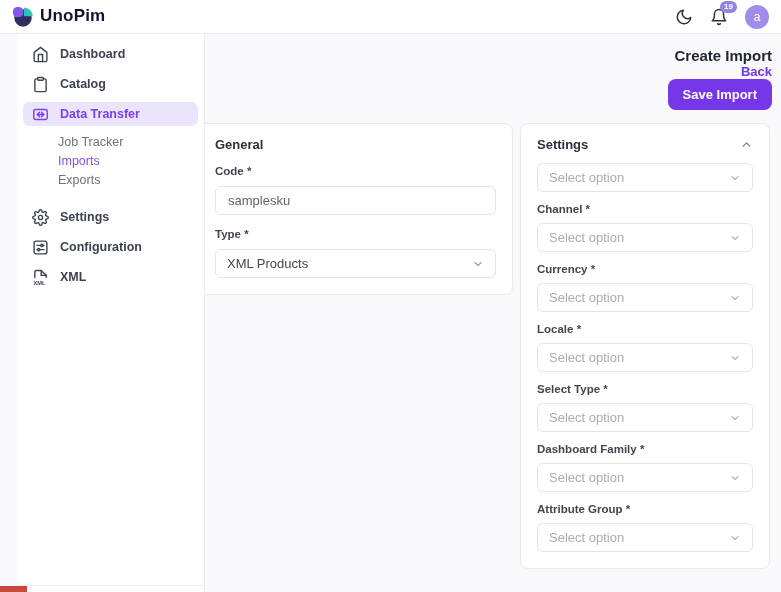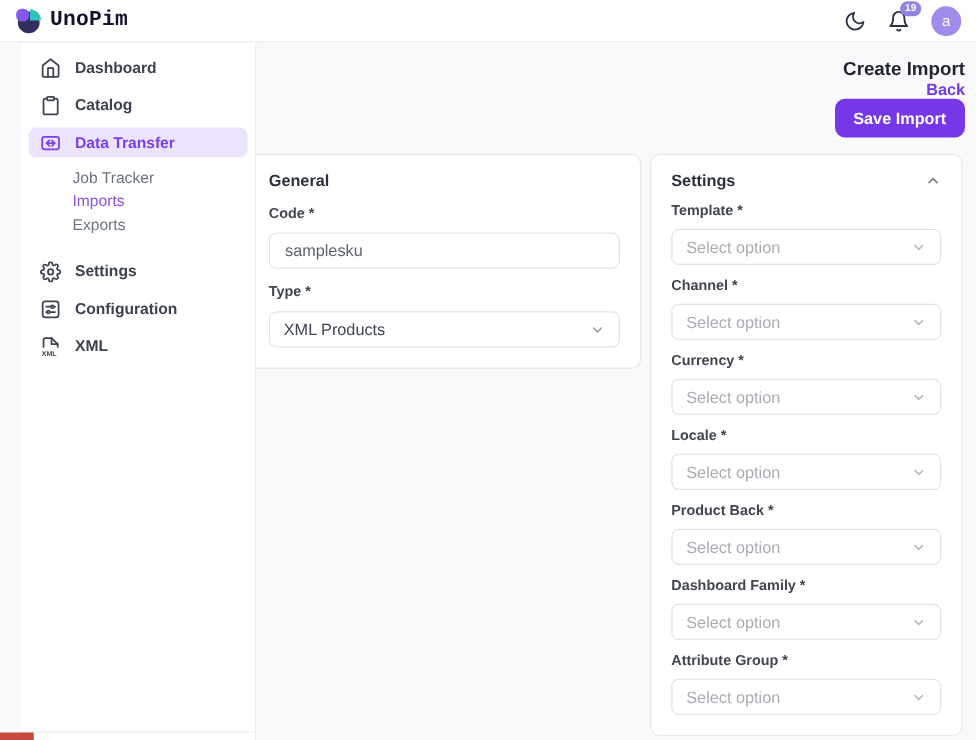--- a/index.html
+++ b/index.html
@@ -11,21 +11,21 @@
     overflow: hidden;
     color: #2b303c;
   }
 
   
   .topbar {
     position: absolute; top: 0; left: 0; right: 0; height: 34px;
     background: #fff; border-bottom: 1px solid #ededf0;
     display: flex; align-items: center; padding: 0 12px; z-index: 3;
   }
-  .brand { display: flex; align-items: center; gap: 6px; font-family: Liberation Mono, monospace; }
+  .brand { display: flex; align-items: flex-start; gap: 6px; }
   .brand-text { font-size: 17px; font-weight: 700; color: #14112e; letter-spacing: .2px; }
   .topbar-right { margin-left: auto; display: flex; align-items: center; gap: 17px; }
   .icon-btn { background: none; border: none; cursor: pointer; display: flex; align-items: center; padding: 0; }
   .bell-wrap { position: relative; }
   .badge {
     position: absolute; top: -7px; right: -9px;
     background: #9484e2; color: #fff; font-size: 8px; font-weight: 700;
     border-radius: 8px; padding: 2px 4px; line-height: 1; min-width: 14px; text-align: center;
   }
   .avatar {
@@ -246,21 +246,20 @@
         <button class="collapse-btn">
           <span style="display:flex">
             <svg width="13" height="13" viewBox="0 0 24 24" fill="none" stroke="#7a808a" stroke-width="2.5" stroke-linecap="round" stroke-linejoin="round">
                 <polyline points="6 15 12 9 18 15"></polyline>
               </svg>
           </span>
         </button>
       </div>
 
       <div class="s-group">
-        <label class="field-label">Template *</label>
         <div class="select">
           <span class="sel-placeholder">Select option</span>
           <span style="display:flex">
             <svg width="12" height="12" viewBox="0 0 24 24" fill="none" stroke="#b6bac0" stroke-width="2.5" stroke-linecap="round" stroke-linejoin="round">
                 <polyline points="6 9 12 15 18 9"></polyline>
               </svg>
           </span>
         </div>
       </div>
 
@@ -294,21 +293,21 @@
           <span class="sel-placeholder">Select option</span>
           <span style="display:flex">
             <svg width="12" height="12" viewBox="0 0 24 24" fill="none" stroke="#b6bac0" stroke-width="2.5" stroke-linecap="round" stroke-linejoin="round">
                 <polyline points="6 9 12 15 18 9"></polyline>
               </svg>
           </span>
         </div>
       </div>
 
       <div class="s-group">
-        <label class="field-label">Product Back *</label>
+        <label class="field-label">Select Type *</label>
         <div class="select">
           <span class="sel-placeholder">Select option</span>
           <span style="display:flex">
             <svg width="12" height="12" viewBox="0 0 24 24" fill="none" stroke="#b6bac0" stroke-width="2.5" stroke-linecap="round" stroke-linejoin="round">
                 <polyline points="6 9 12 15 18 9"></polyline>
               </svg>
           </span>
         </div>
       </div>
 

